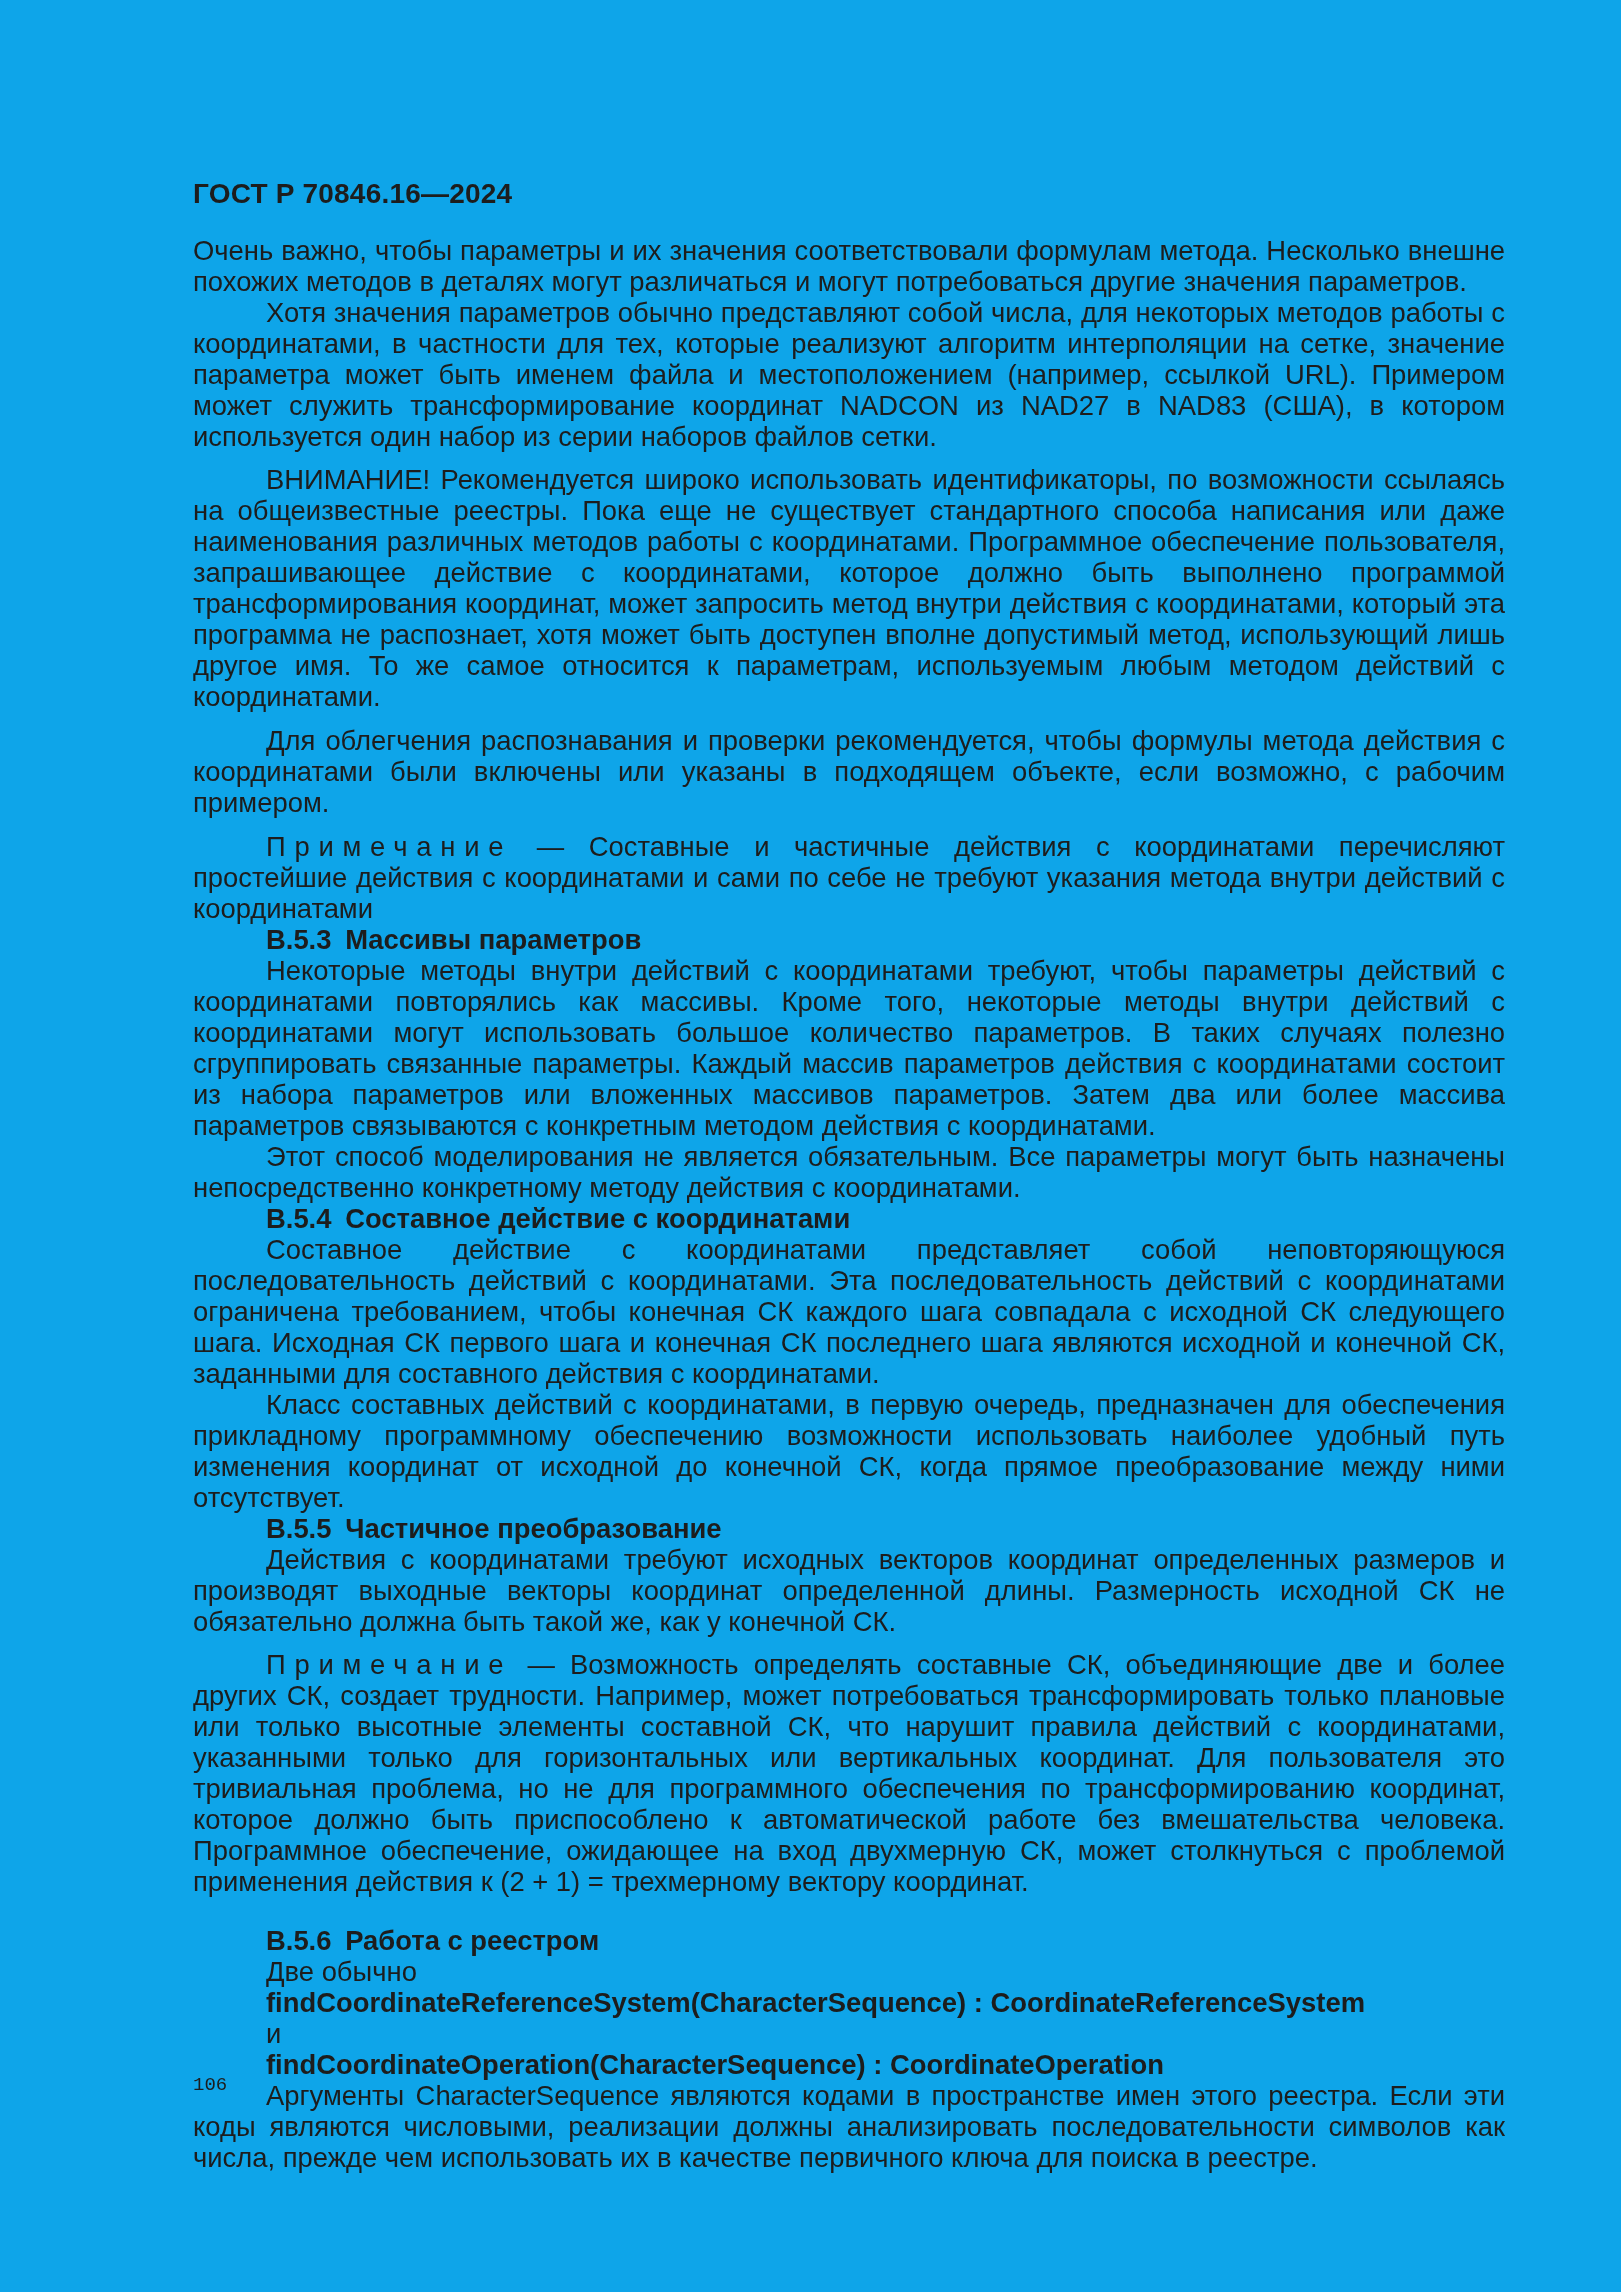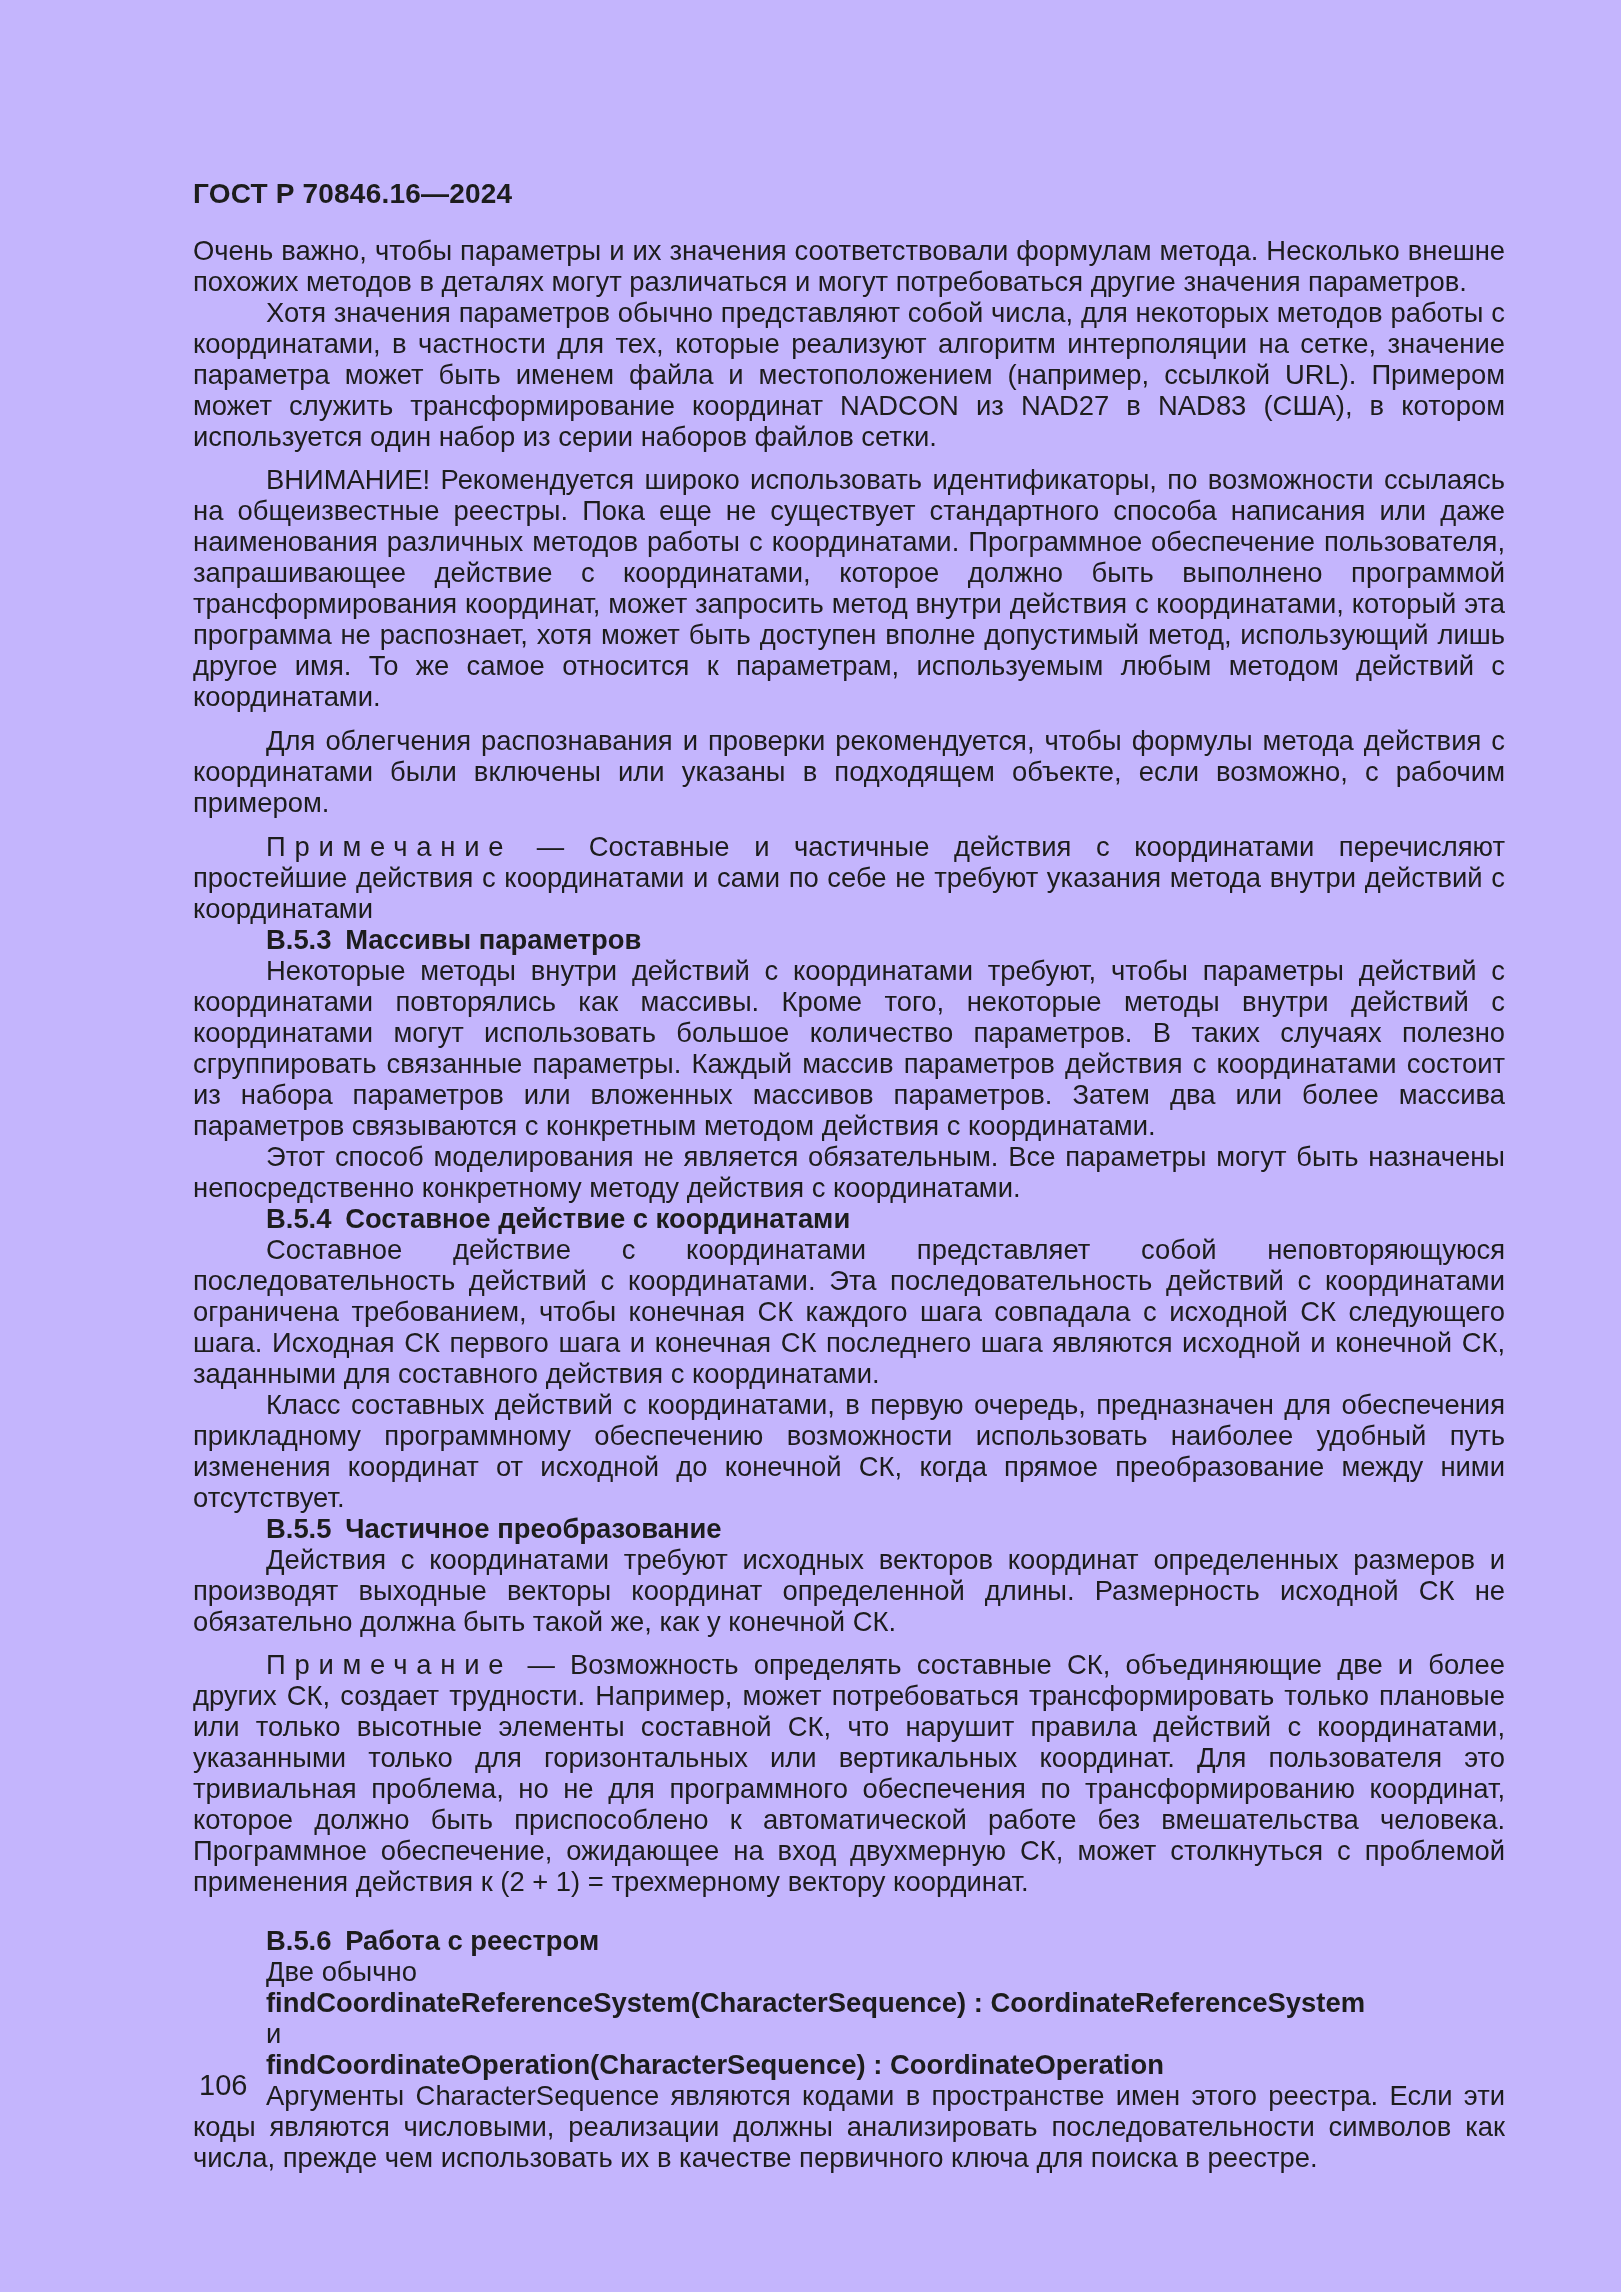--- a/index.html
+++ b/index.html
@@ -4,21 +4,21 @@
 <style>
   html, body {
     margin: 0;
     padding: 0;
     background: #888;
   }
   .page {
     position: relative;
     width: 1621px;
     height: 2293px;
-    background: #c4b5fd;
+    background: #0ea5e9;
     overflow: hidden;
     font-family: "Liberation Sans", "DejaVu Sans", sans-serif;
     color: #1d1d1d;
   }
   .content {
     position: absolute;
     left: 193px;
     top: 179px;
     width: 1312px;
     font-size: 27.4px;
@@ -52,24 +52,25 @@
   .func-line {
     font-weight: 700;
     text-align: left;
   }
   .conj-line { text-align: left; }
   .note-label { letter-spacing: 0.32em; }
   .note-text  { }
   b.inline-bold { font-weight: 700; }
   .page-num {
     position: absolute;
-    left: 199px;
+    left: 193px;
     top: 2070px;
-    font-size: 29px;
+    font-size: 19px;
     line-height: 31px;
+    font-family: Liberation Mono, monospace;
   }
 </style>
 </head>
 <body>
 
 <div class="page">
   <div class="content">
 
     <div class="doc-header">ГОСТ Р 70846.16—2024</div>
 

